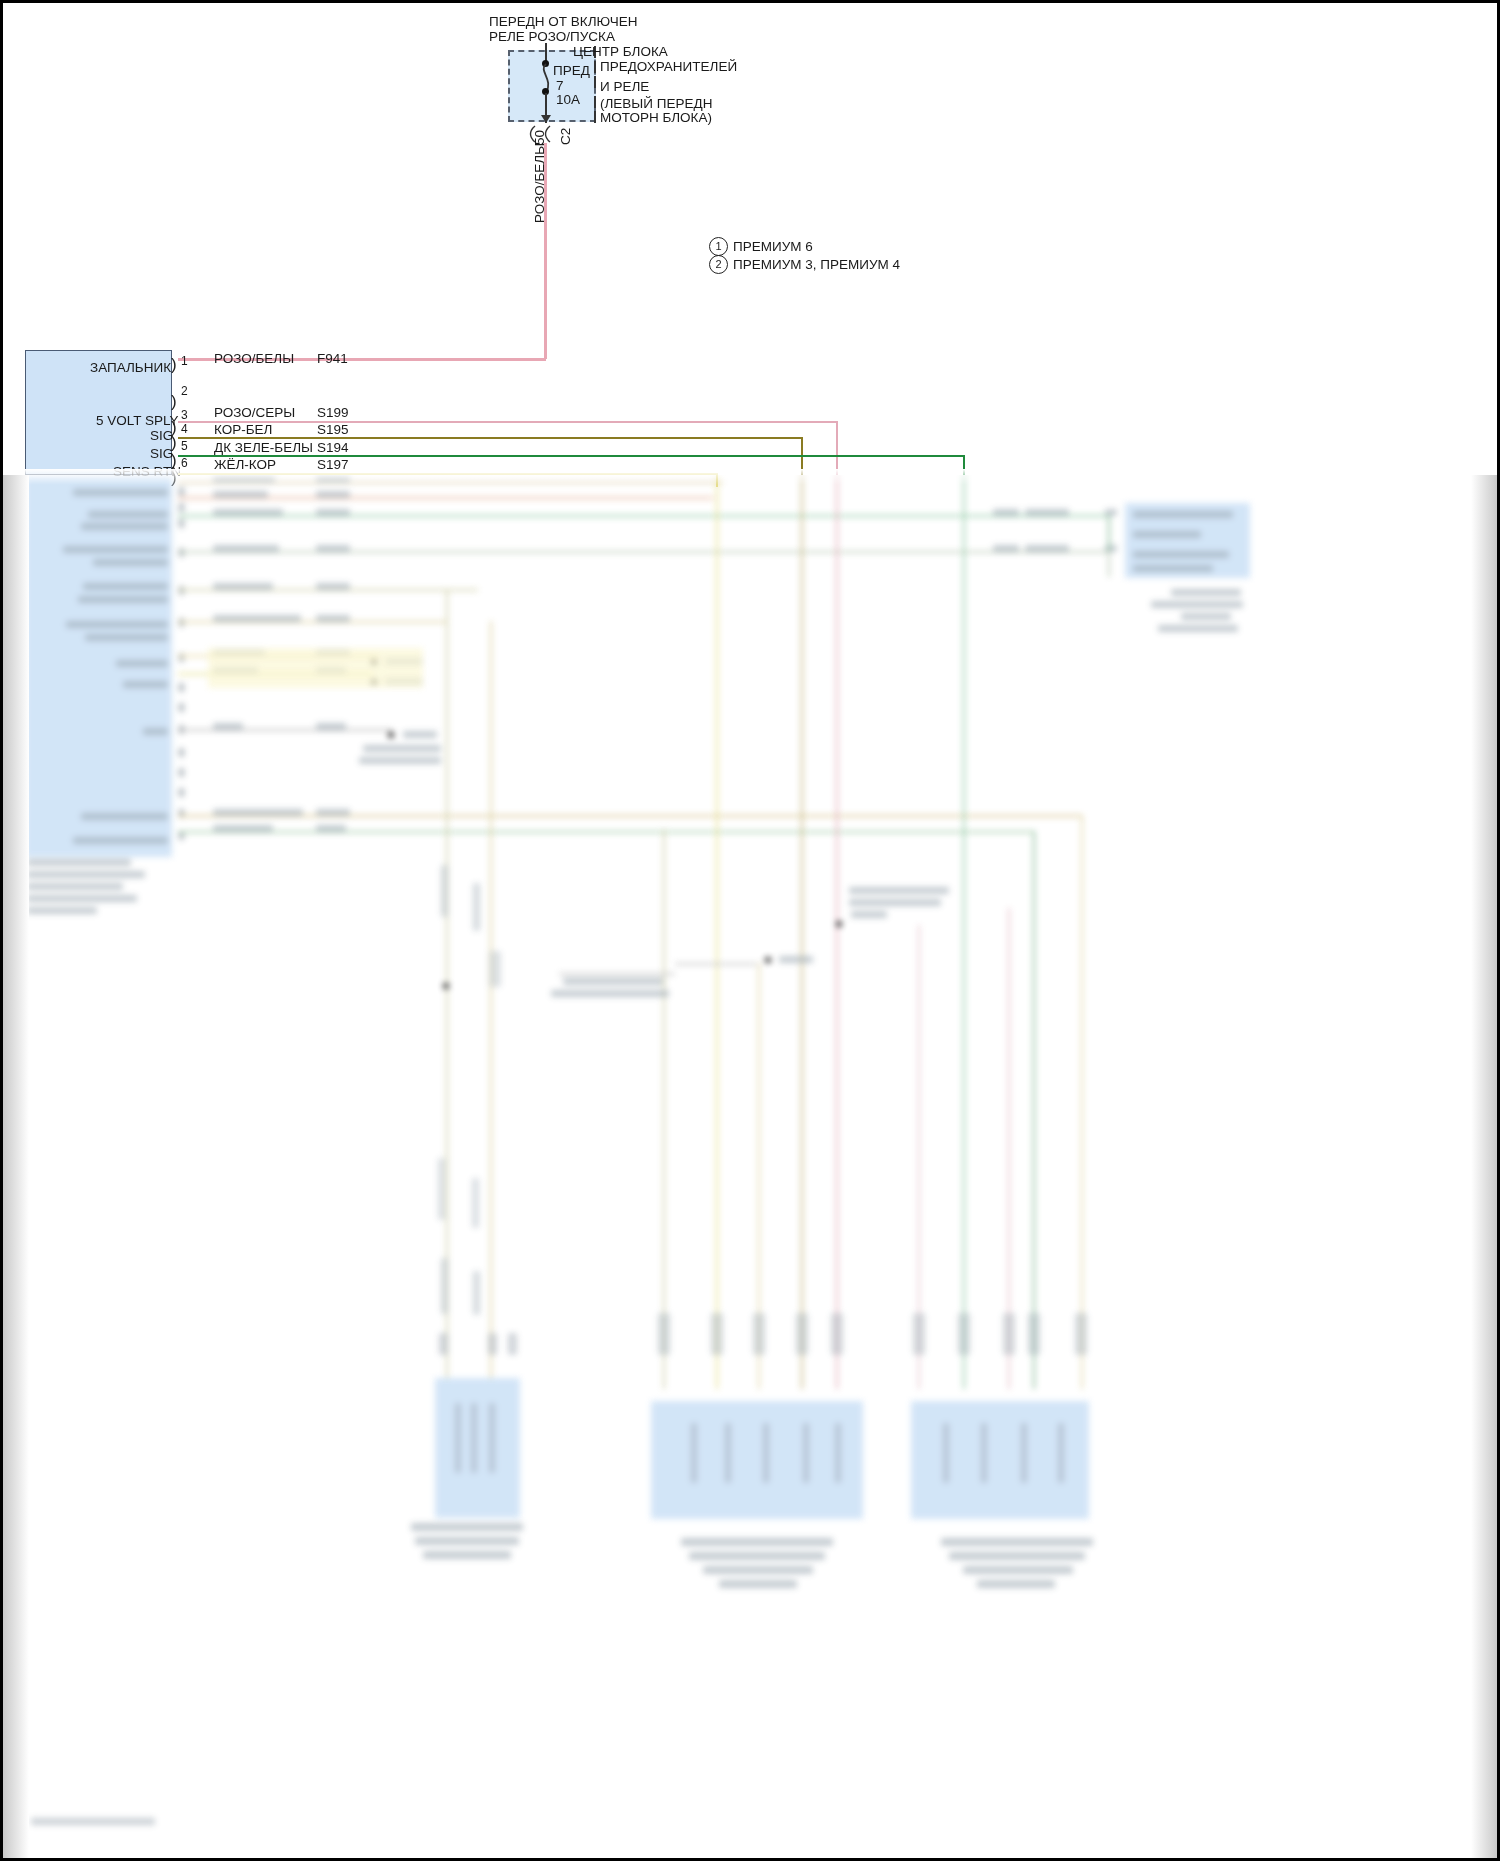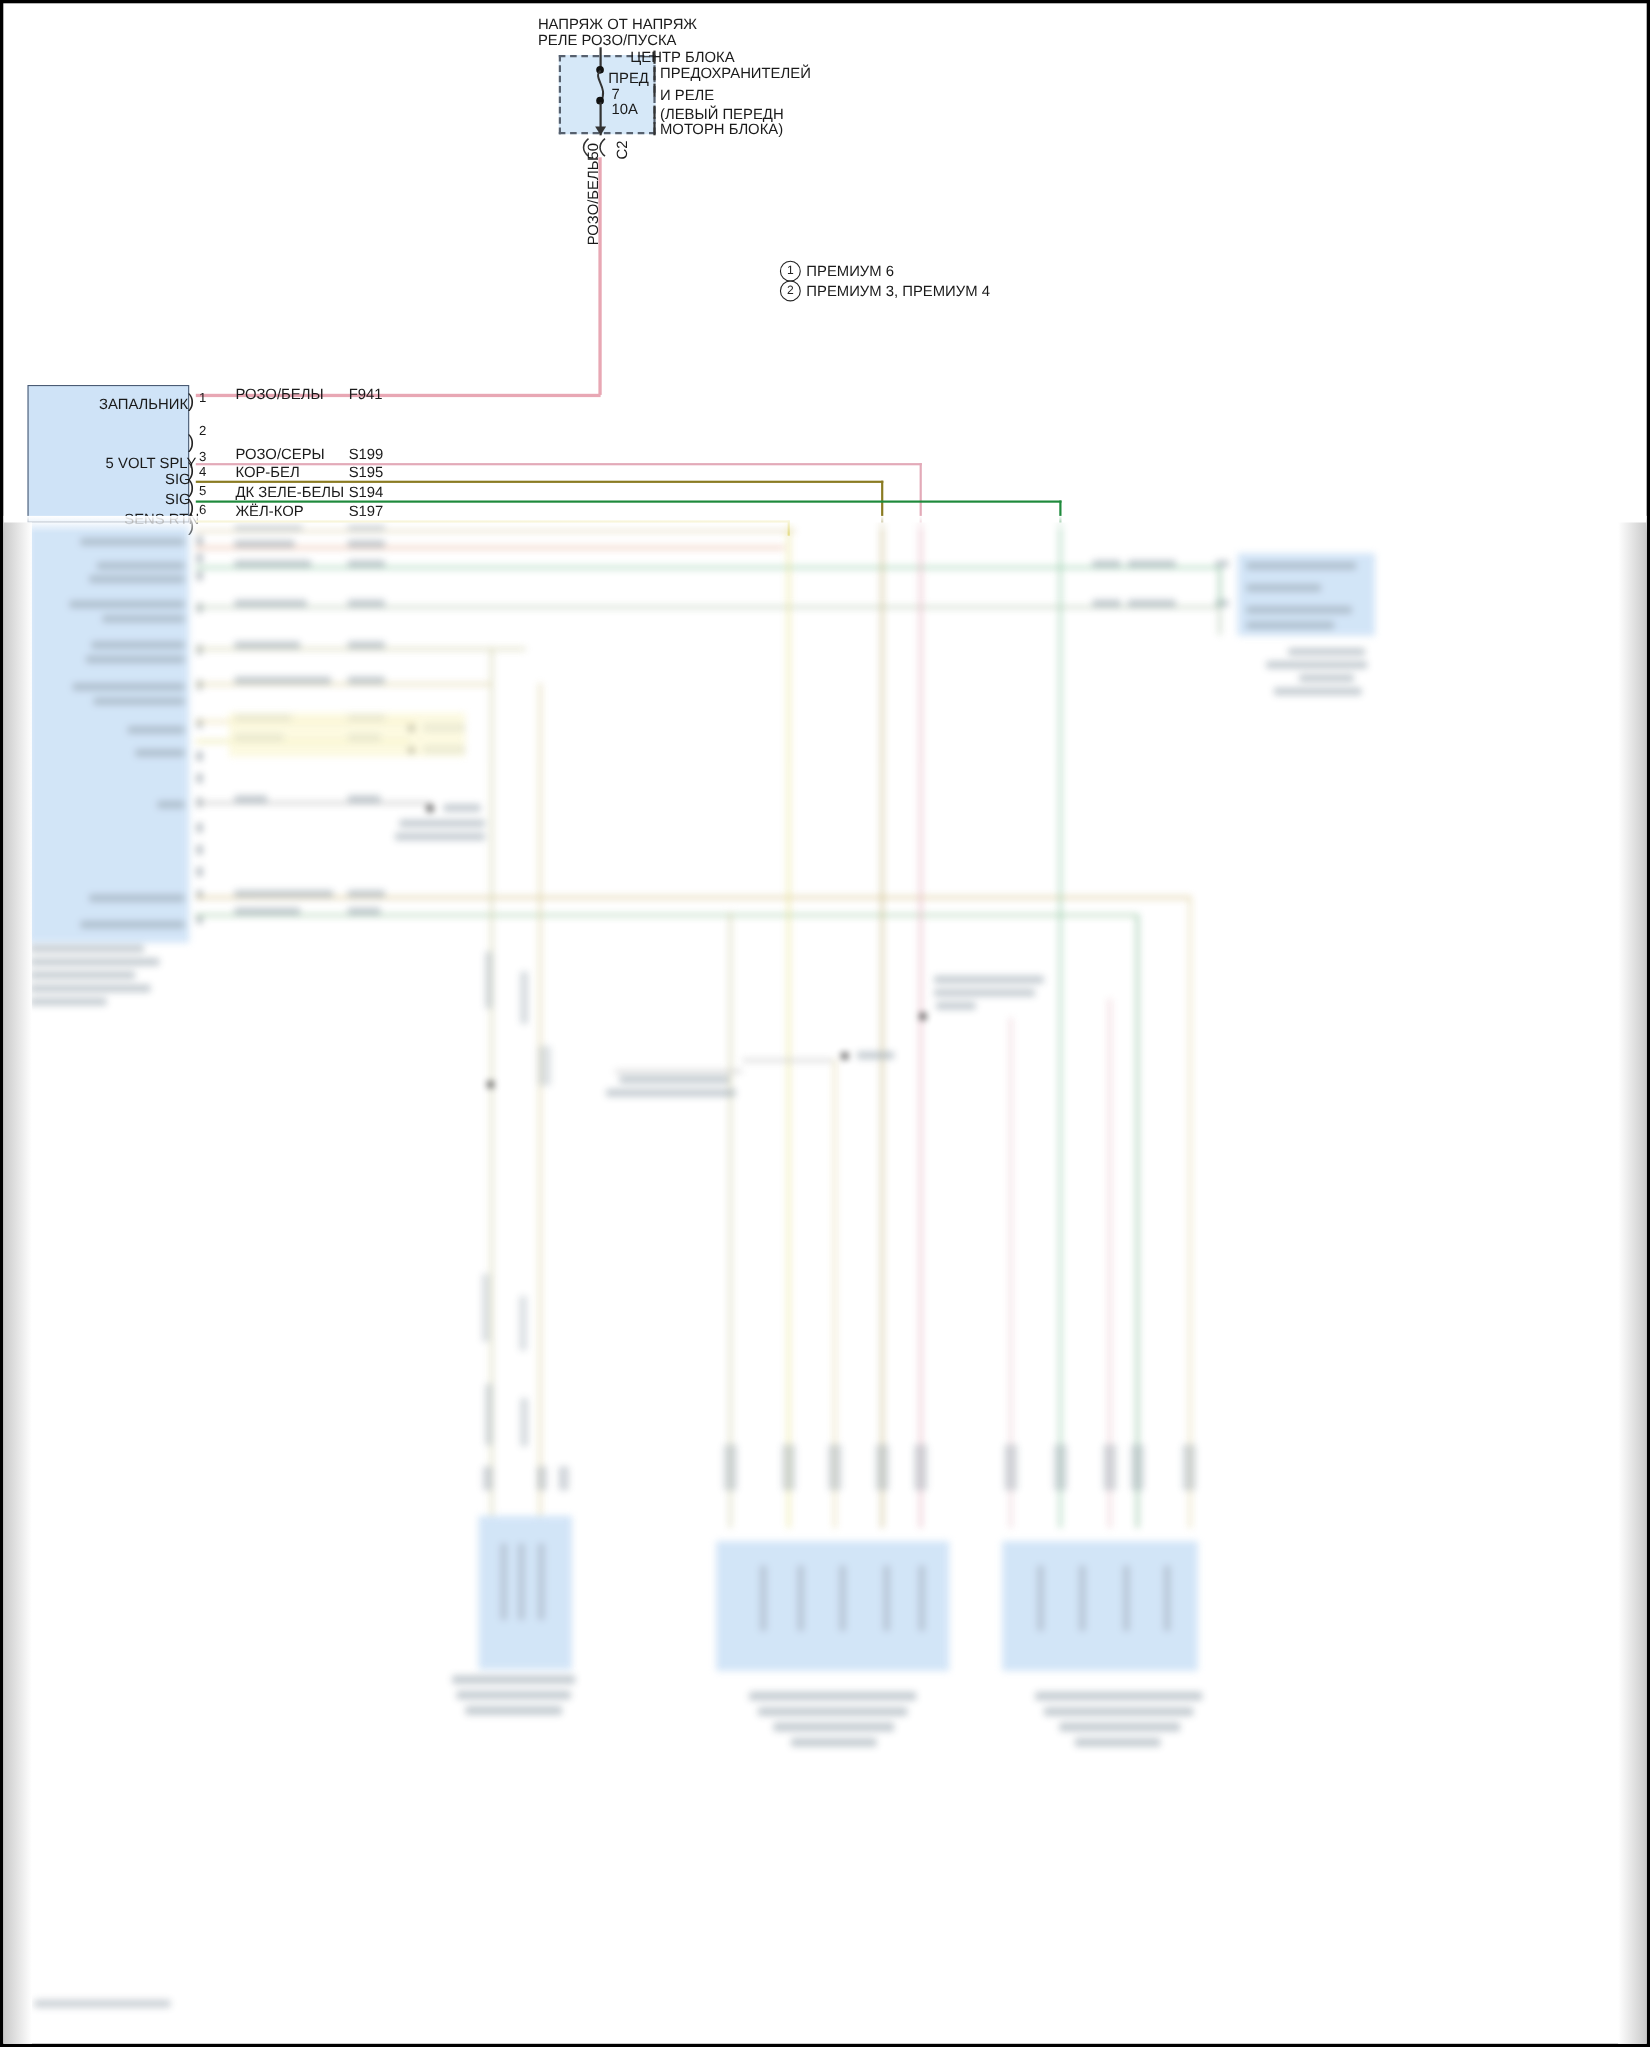--- a/index.html
+++ b/index.html
@@ -33,21 +33,21 @@
   .sidegrad-r{position:absolute;right:0;top:472px;width:26px;height:1389px;
             background:linear-gradient(270deg,#c9c9c9,#ffffff);}
   .smudge{position:absolute;background:#8d9aa6;opacity:.55;border-radius:2px;}
   .smudge.dk{background:#6e7c88;opacity:.62;}
 </style>
 </head>
 <body>
 
 <div id="page">
 
-  <div class="t" style="left:486px;top:11px;">НАПРЯЖ ОТ НАПРЯЖ</div>
+  <div class="t" style="left:486px;top:11px;">ПЕРЕДН ОТ ВКЛЮЧЕН</div>
   <div class="t" style="left:486px;top:26px;">РЕЛЕ РОЗО/ПУСКА</div>
 
   <div class="dashbox" style="left:505px;top:47px;width:88px;height:72px;"></div>
 
   <div class="wire v" style="left:542px;top:40px;height:22px;background:#333;"></div>
   <div class="dot" style="left:539px;top:57px;"></div>
   <svg style="position:absolute;left:533px;top:60px;width:22px;height:32px;">
     <path d="M10 1 C2 8, 18 16, 10 30" fill="none" stroke="#333" stroke-width="1.8"></path>
   </svg>
   <div class="dot" style="left:539px;top:85px;"></div>

